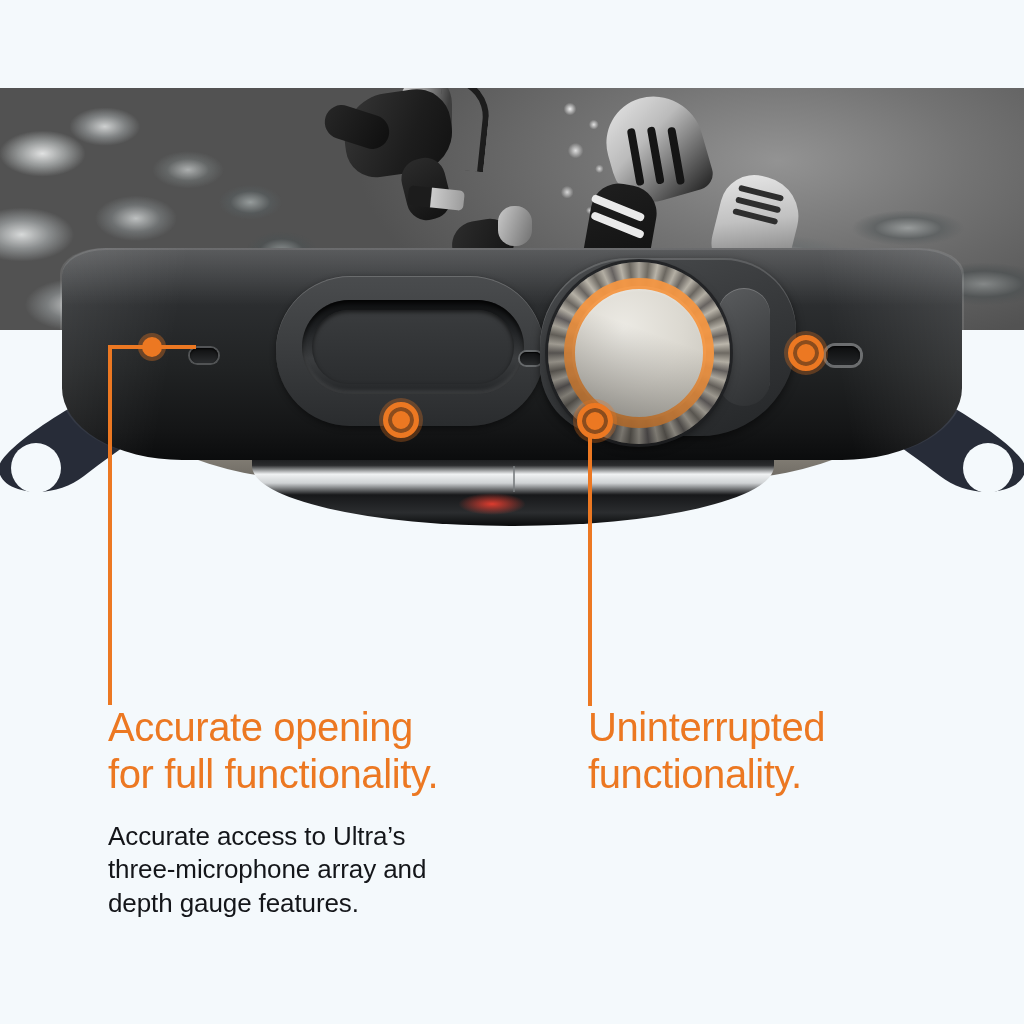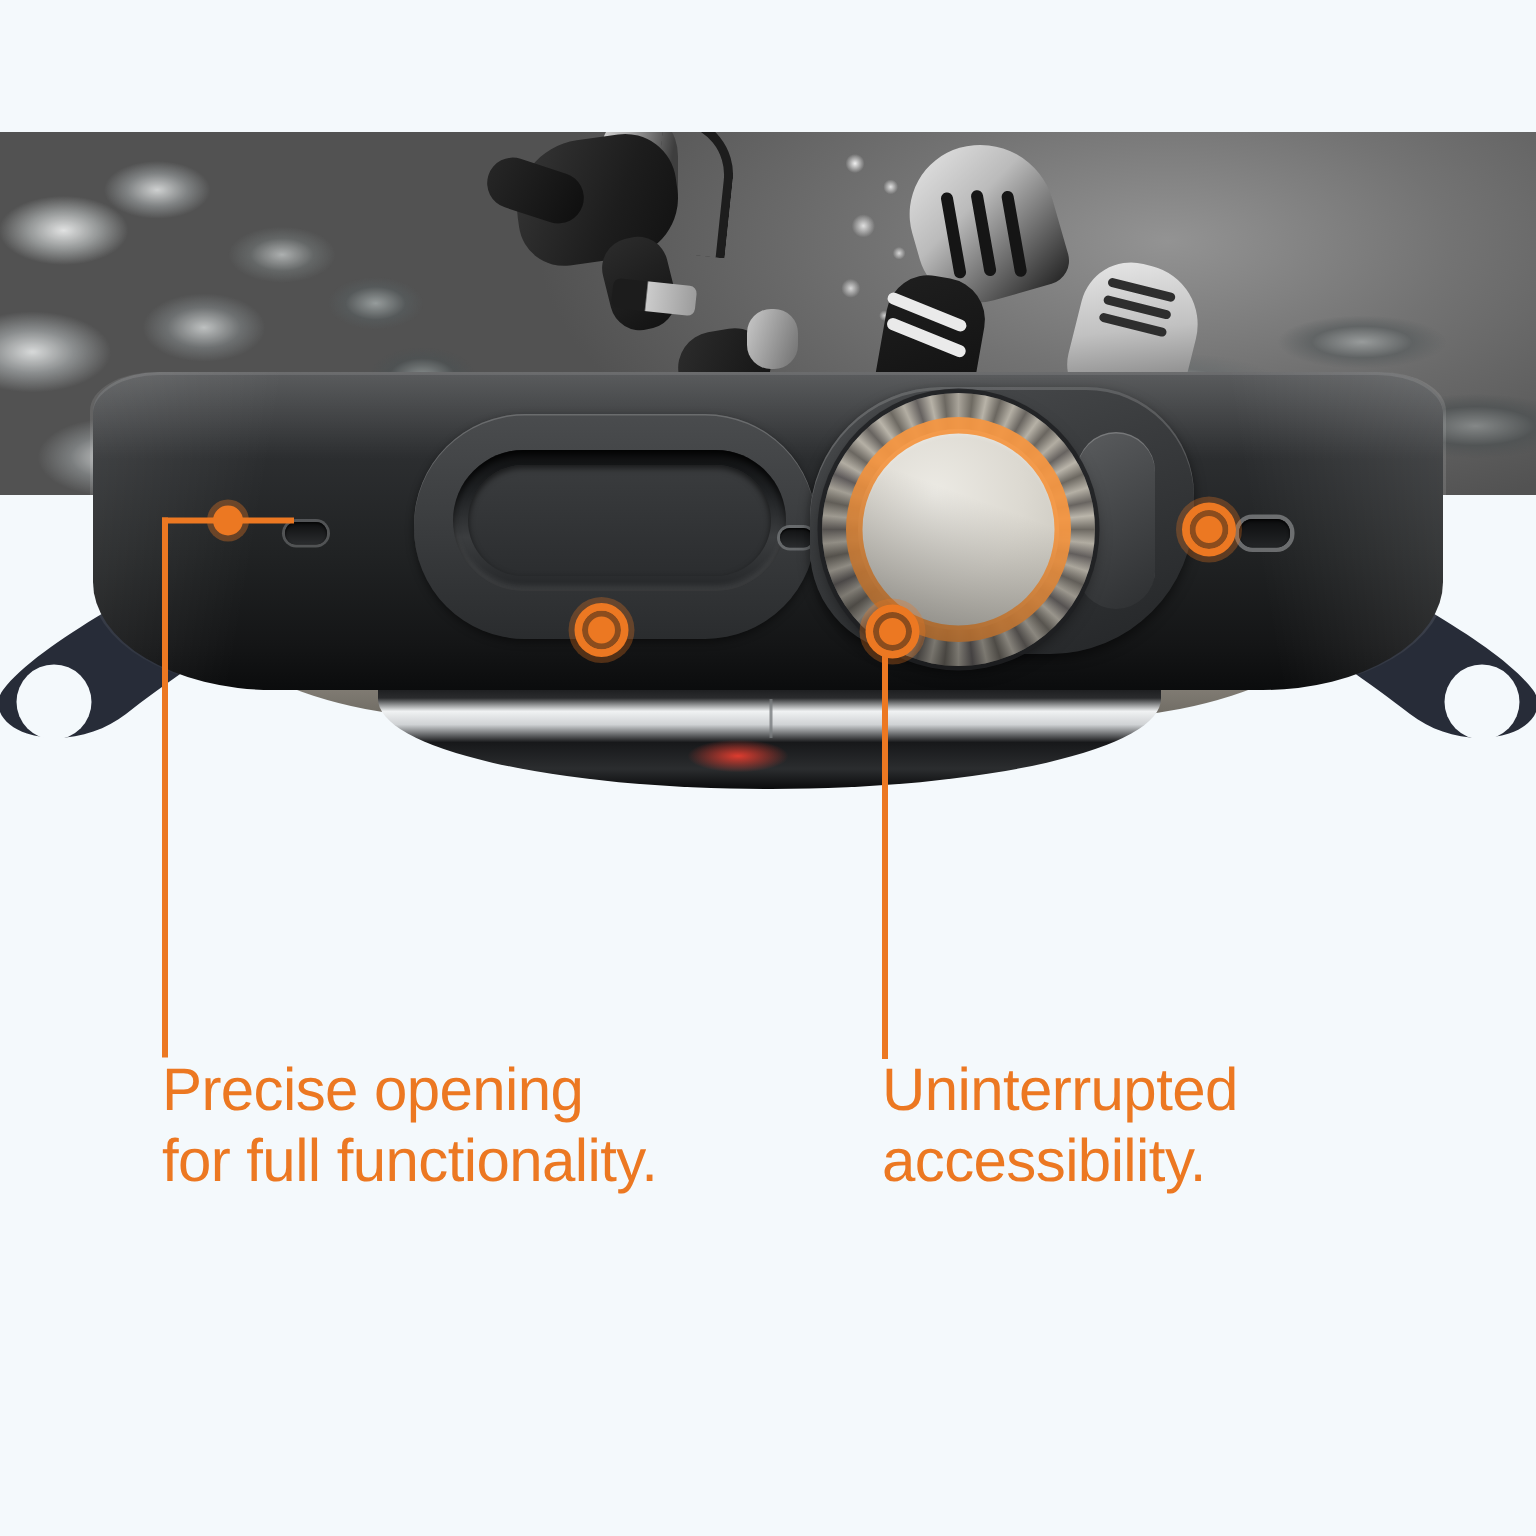--- a/index.html
+++ b/index.html
@@ -352,22 +352,25 @@
   <div class="leader" style="left:108px;top:345px;width:48px;height:4px;"></div>
   <div class="leader" style="left:588px;top:416px;width:4px;height:290px;"></div>
 
   <div class="marker filled" style="left:142px;top:337px;"></div>
   <div class="marker ring" style="left:383px;top:402px;"></div>
   <div class="marker ring" style="left:577px;top:403px;"></div>
   <div class="marker ring" style="left:788px;top:335px;"></div>
 
   <div class="cols">
     <div class="col left">
-      <h2 class="headline">Precise opening
+      <h2 class="headline">Accurate opening
 for full functionality.</h2>
+      <p class="body">Accurate access to Ultra’s
+three-microphone array and
+depth gauge features.</p>
     </div>
     <div class="col right">
       <h2 class="headline">Uninterrupted
-accessibility.</h2>
+functionality.</h2>
     </div>
   </div>
 
 </div>
 
 </body></html>

